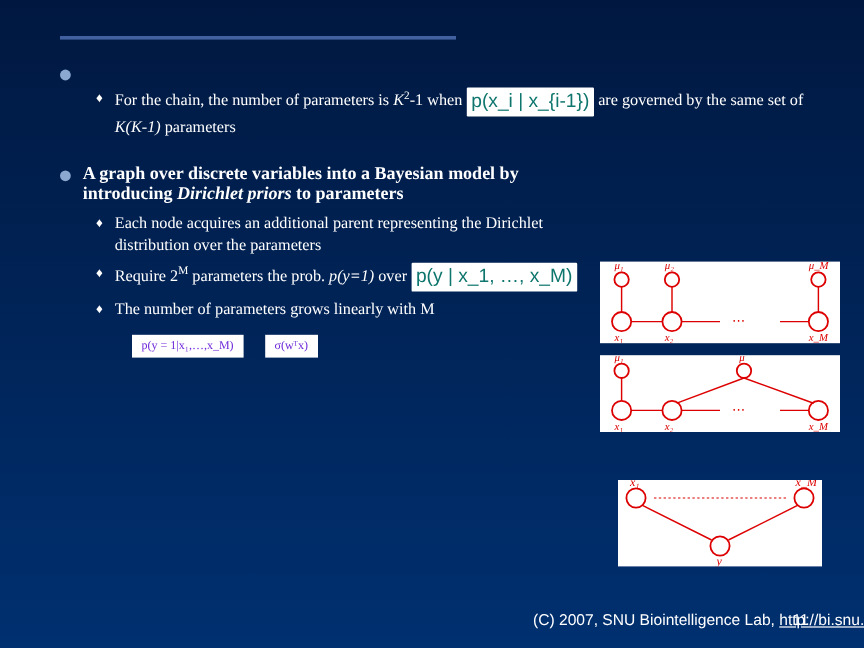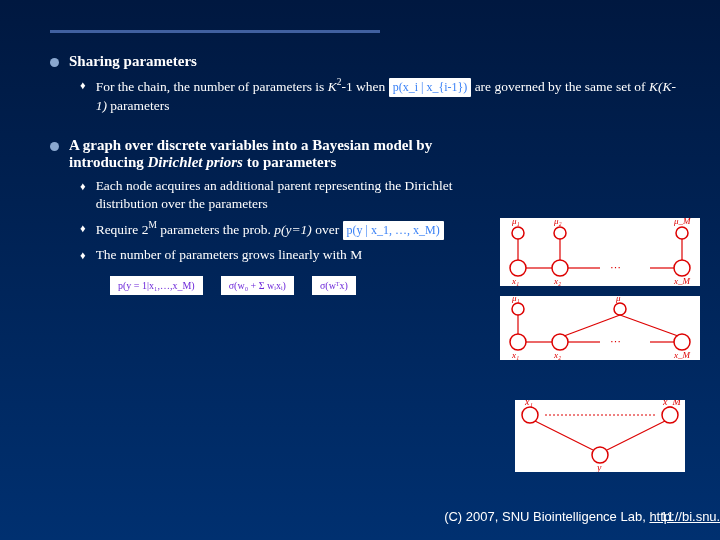--- a/index.html
+++ b/index.html
@@ -59,23 +59,23 @@
   .bullet-l2 .marker {
     font-size: 11px;
     margin-right: 10px;
     margin-top: 2px;
     flex-shrink: 0;
   }
   .ital { font-style: italic; }
   .math-img {
     display: inline-block;
     background: #fff;
-    color: #3b82f6;
-    font-family: Liberation Serif, serif;
-    font-size: 12px;
+    color: #0f766e;
+    font-family: Liberation Sans, sans-serif;
+    font-size: 16px;
     padding: 1px 4px;
     vertical-align: middle;
     border-radius: 1px;
   }
   .formula-row {
     margin-left: 60px;
     margin-top: 12px;
     display: flex;
     gap: 18px;
     align-items: center;
@@ -114,21 +114,20 @@
   .content-col { max-width: 420px; }
 </style>
 </head>
 <body>
 
 <div class="slide">
   <div class="title-underline"></div>
 
   <div class="bullet-l1">
     <span class="marker"></span>
-    <span>Sharing parameters</span>
   </div>
   <div class="bullet-l2">
     <span class="marker">♦</span>
     <span>
       <span>For the chain, the number of parameters is </span><span class="ital">K</span><sup>2</sup><span>-1 when </span><span class="math-img">p(x_i | x_{i-1})</span><span> are governed by the same set of </span><span class="ital">K(K-1)</span><span> parameters</span>
     </span>
   </div>
 
   <div class="bullet-l1 content-col" style="margin-top:22px;">
     <span class="marker"></span>
@@ -147,21 +146,20 @@
       <span>Require 2</span><sup>M</sup><span> parameters the prob. </span><span class="ital">p(y=1)</span><span> over </span><span class="math-img">p(y | x_1, …, x_M)</span>
     </span>
   </div>
   <div class="bullet-l2">
     <span class="marker">♦</span>
     <span>The number of parameters grows linearly with M</span>
   </div>
 
   <div class="formula-row">
     <span class="formula-box">p(y = 1|x₁,…,x_M)</span>
-    <span class="formula-box">σ(w₀ + Σ wᵢxᵢ)</span>
     <span class="formula-box">σ(wᵀx)</span>
   </div>
 
   <svg class="diagram" style="right:20px; top:218px; width:200px; height:68px;">
     <g stroke="#d00" stroke-width="1.5" fill="#fff">
       <circle cx="18" cy="15" r="6"></circle>
         <circle cx="60" cy="15" r="6"></circle>
         <circle cx="182" cy="15" r="6"></circle>
       <circle cx="18" cy="50" r="8"></circle>
         <circle cx="60" cy="50" r="8"></circle>

